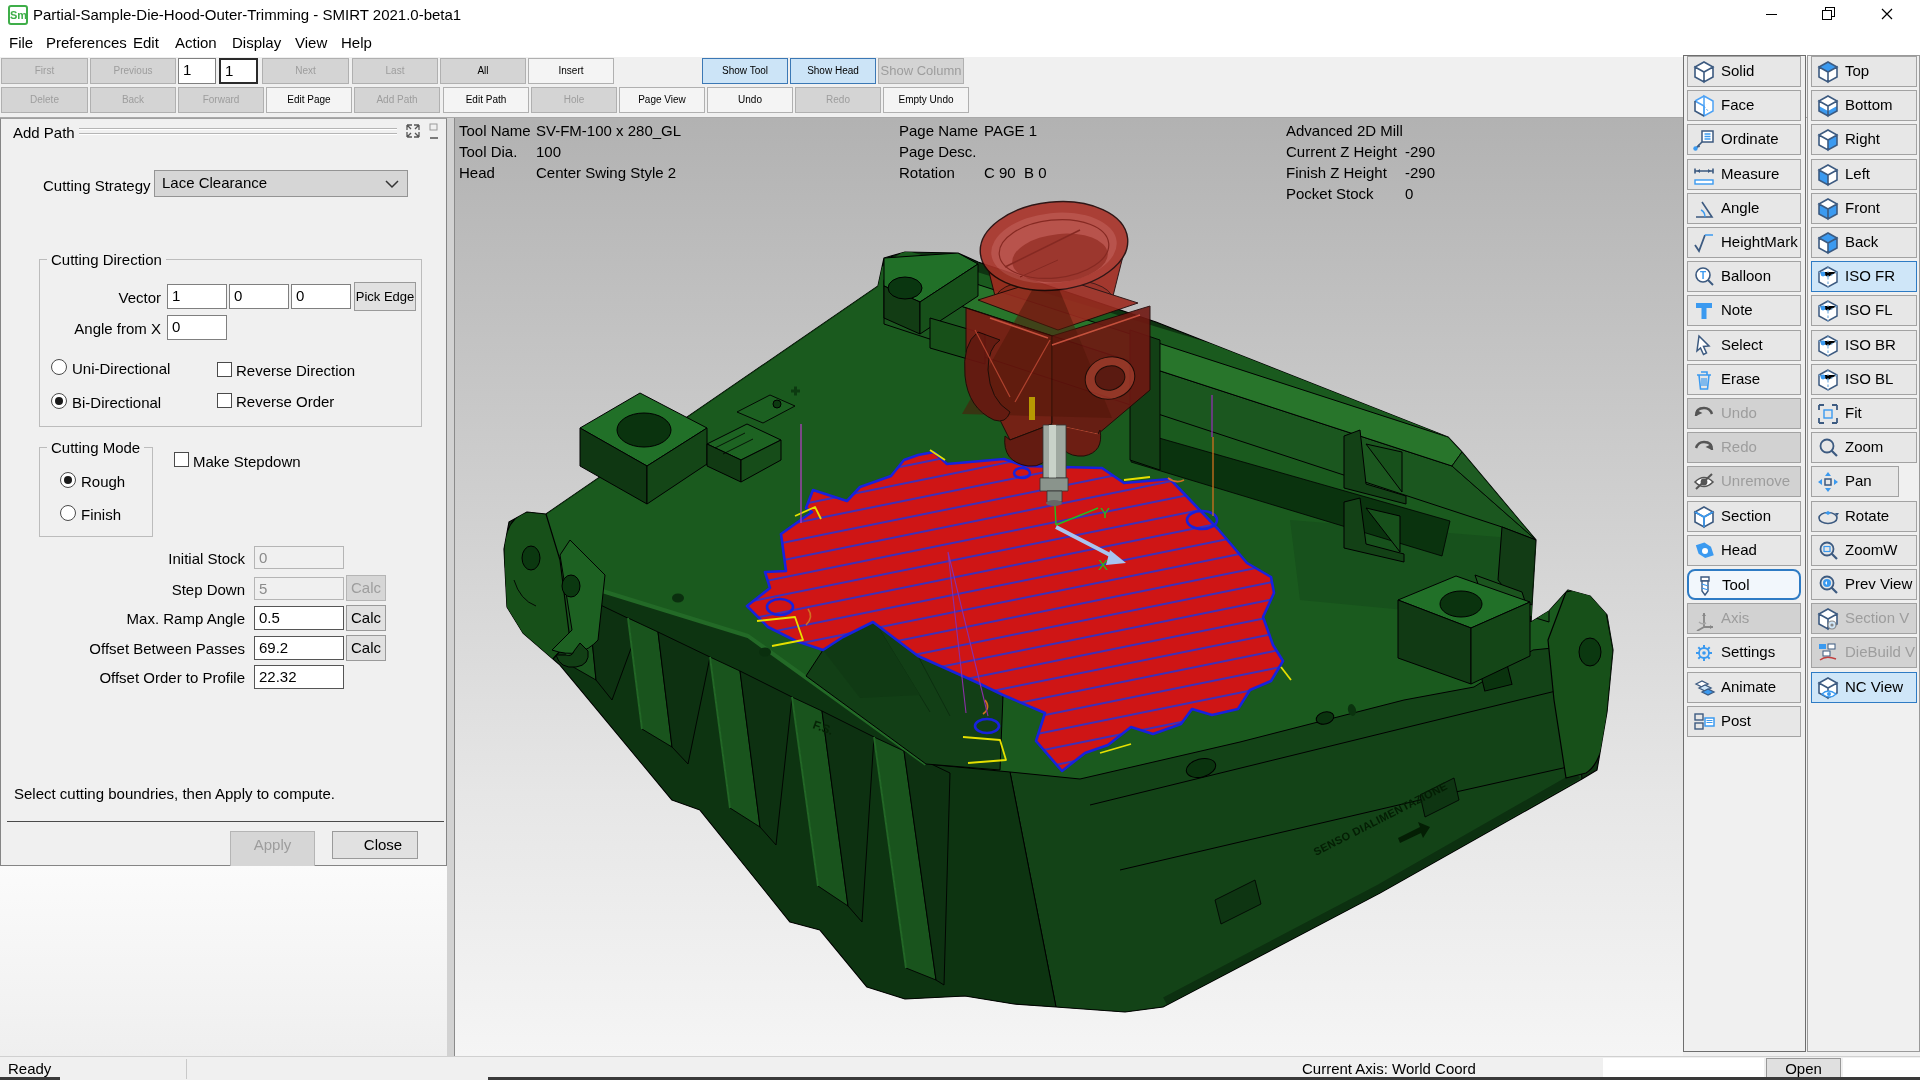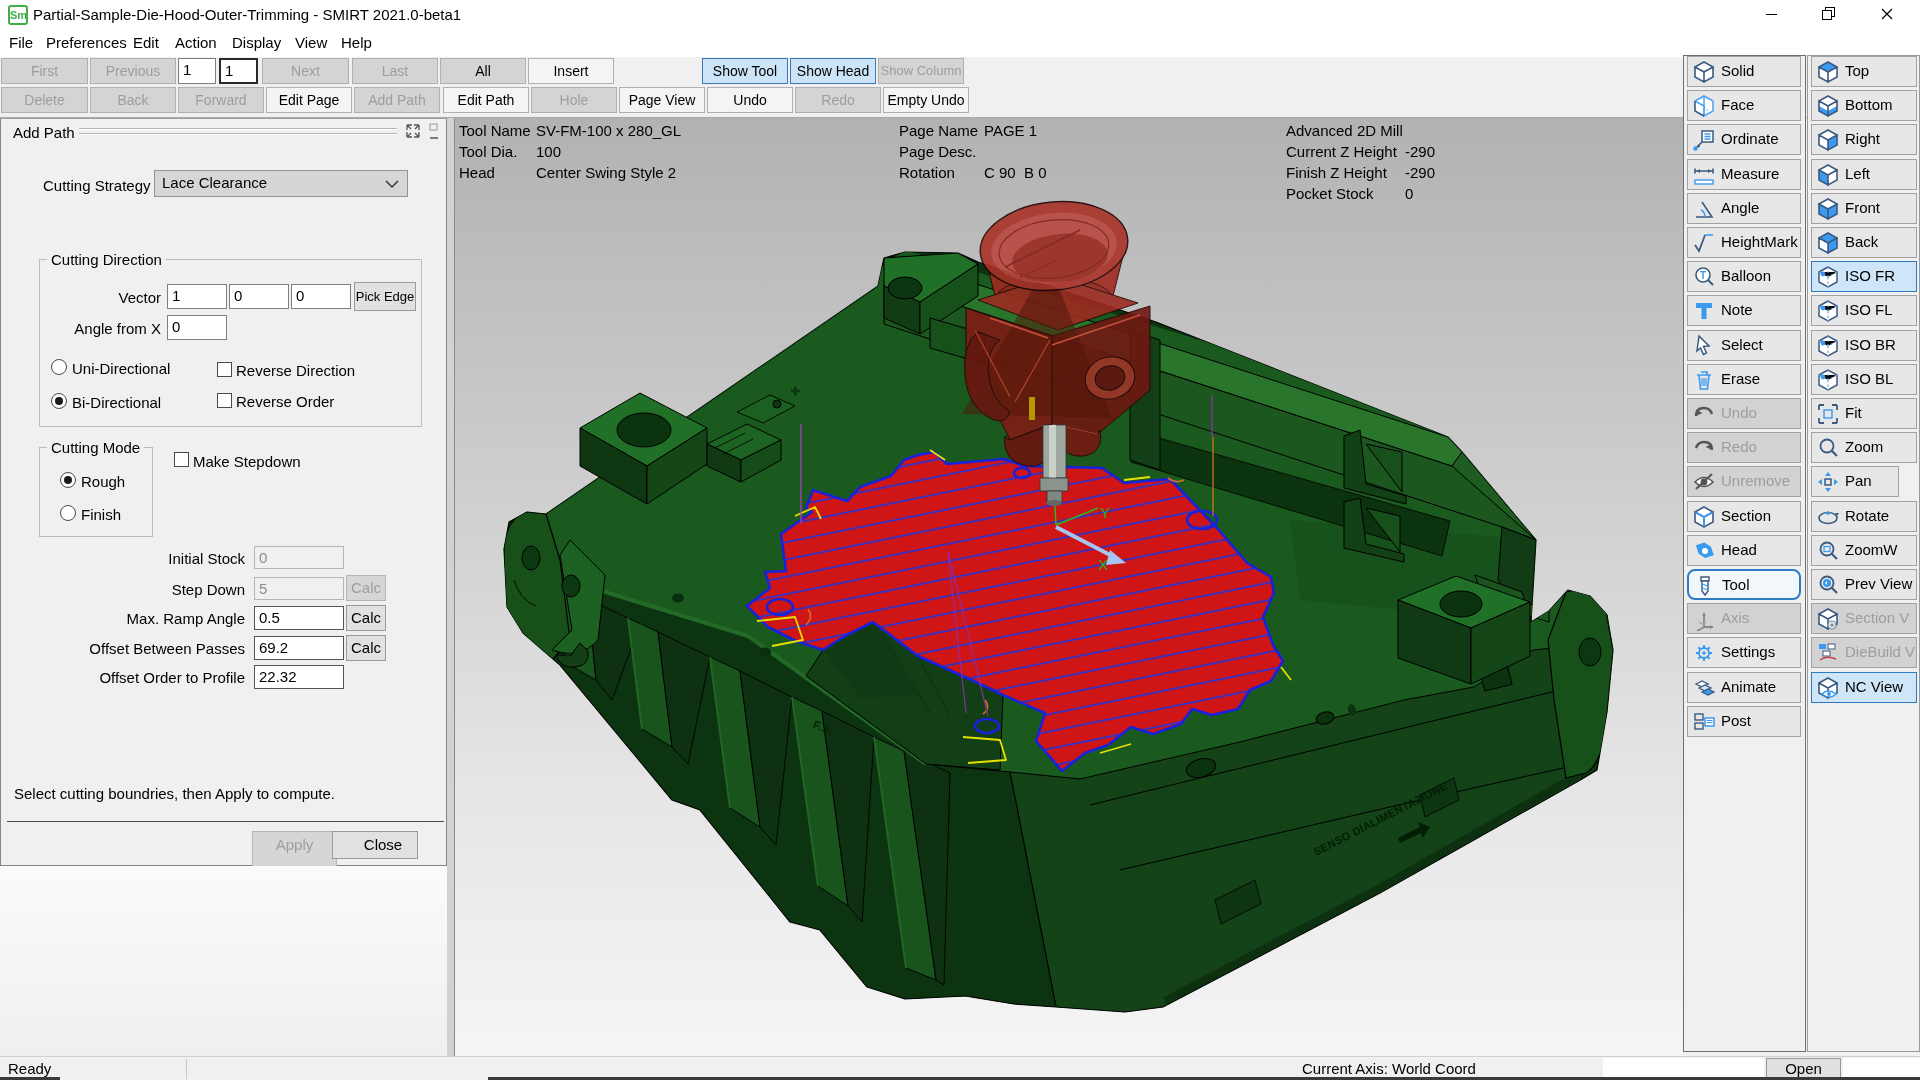--- a/index.html
+++ b/index.html
@@ -3,21 +3,21 @@
 <meta charset="utf-8">
 <style>
 html,body{margin:0;padding:0;width:1920px;height:1080px;overflow:hidden;background:#f0f0f0;
 font-family:"Liberation Sans",sans-serif;font-size:15px;color:#000;}
 *{box-sizing:border-box;}
 .abs{position:absolute;}
 #titlebar{position:absolute;left:0;top:0;width:1920px;height:30px;background:#fff;}
 #menubar{position:absolute;left:0;top:30px;width:1920px;height:27px;background:#fff;}
 .menuitem{position:absolute;top:4px;font-size:15px;}
 #toolbar{position:absolute;left:0;top:57px;width:1920px;height:61px;background:#f0f0f0;border-bottom:1px solid #a9a9a9;}
-.tbtn{position:absolute;height:26px;border:1px solid #b0b0b0;background:#d4d4d4;text-align:center;line-height:24px;font-size:14px;color:#000;white-space:nowrap;}
+.tbtn{position:absolute;height:26px;border:1px solid #b0b0b0;background:#d4d4d4;text-align:center;line-height:24px;font-size:10px;color:#000;white-space:nowrap;}
 .tbtn.dis{color:#9d9d9d;}
 .tbtn.lit{background:#f4f4f4;}
 .tbtn.blue{background:#cce4f7;border:1px solid #3b78b5;}
 #leftpanel{position:absolute;left:0;top:118px;width:447px;height:748px;background:#f0f0f0;border:1px solid #858585;border-top:1px solid #a0a0a0;}
 .lbl{position:absolute;font-size:15px;white-space:nowrap;}
 .inp{position:absolute;background:#fff;border:1px solid #7f7f7f;font-size:15px;padding:1px 4px;line-height:20px;}
 .inpdis{position:absolute;background:#f0f0f0;border:1px solid #b5b5b5;color:#8b8b8b;font-size:15px;padding:1px 4px;line-height:20px;}
 .btn{position:absolute;background:#e1e1e1;border:1px solid #9a9a9a;text-align:center;font-size:15px;}
 .btndis{position:absolute;background:#d6d6d6;border:1px solid #b5b5b5;color:#9d9d9d;text-align:center;font-size:15px;}
 .grp{position:absolute;border:1px solid #bcbcbc;}
@@ -139,21 +139,21 @@
   <div class="inp" style="left:253px;top:487px;width:90px;height:24px;border:1px solid #555;">0.5</div>
   <div class="btn" style="left:345px;top:486px;width:40px;height:26px;line-height:24px;">Calc</div>
   <div class="lbl" style="left:84px;top:521px;width:160px;text-align:right;">Offset Between Passes</div>
   <div class="inp" style="left:253px;top:517px;width:90px;height:24px;border:1px solid #555;">69.2</div>
   <div class="btn" style="left:345px;top:516px;width:40px;height:26px;line-height:24px;">Calc</div>
   <div class="lbl" style="left:84px;top:550px;width:160px;text-align:right;">Offset Order to Profile</div>
   <div class="inp" style="left:253px;top:546px;width:90px;height:24px;border:1px solid #555;">22.32</div>
 
   <div class="lbl" style="left:13px;top:666px;">Select cutting boundries, then Apply to compute.</div>
   <div class="abs" style="left:6px;top:702px;width:437px;height:1px;background:#4a4a4a;"></div>
-  <div class="btndis" style="left:251px;top:712px;width:85px;height:43px;line-height:26px;">Apply</div>
+  <div class="btndis" style="left:229px;top:712px;width:85px;height:43px;line-height:26px;">Apply</div>
   <div class="btn" style="left:331px;top:712px;width:86px;height:28px;line-height:26px;padding-left:16px;">Close</div>
 </div>
 <div class="abs" style="left:0px;top:866px;width:449px;height:190px;background:linear-gradient(180deg,#fbfbfb,#efefef);border-right:1px solid #bbb;"></div>
 <div class="abs" style="left:447px;top:118px;width:8px;height:938px;background:#d2d2d2;border-right:1px solid #8a8a8a;"></div>
 <div id="viewport">
 <svg width="1228" height="938" viewBox="455 118 1228 938">
 <defs>
 <pattern id="hatch" width="24" height="17" patternUnits="userSpaceOnUse" patternTransform="rotate(-11.5)">
   <line x1="0" y1="8" x2="24" y2="8" stroke="#2433d6" stroke-width="1.7"></line>
 </pattern>

